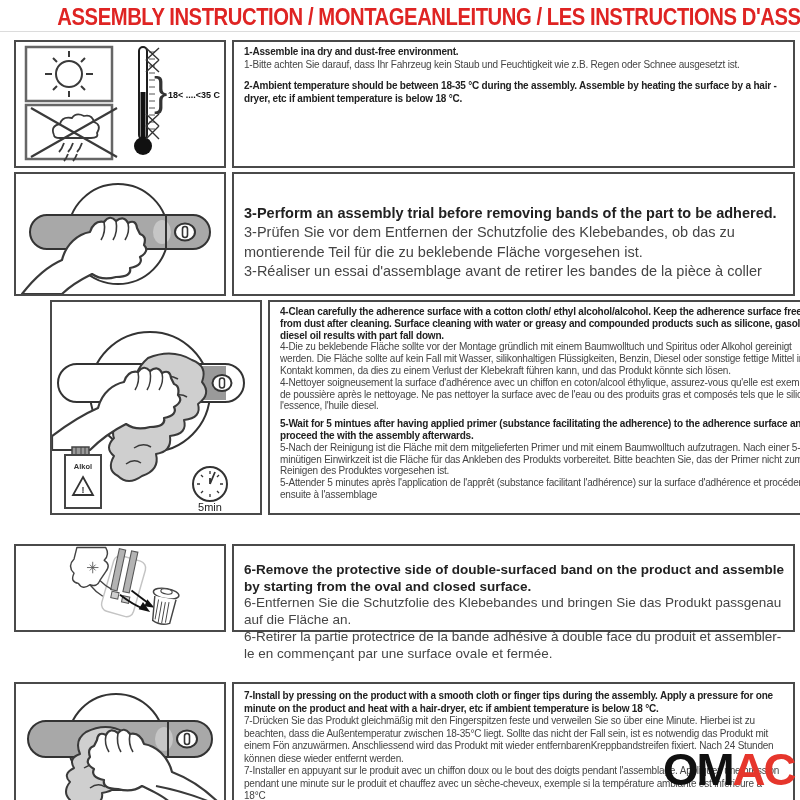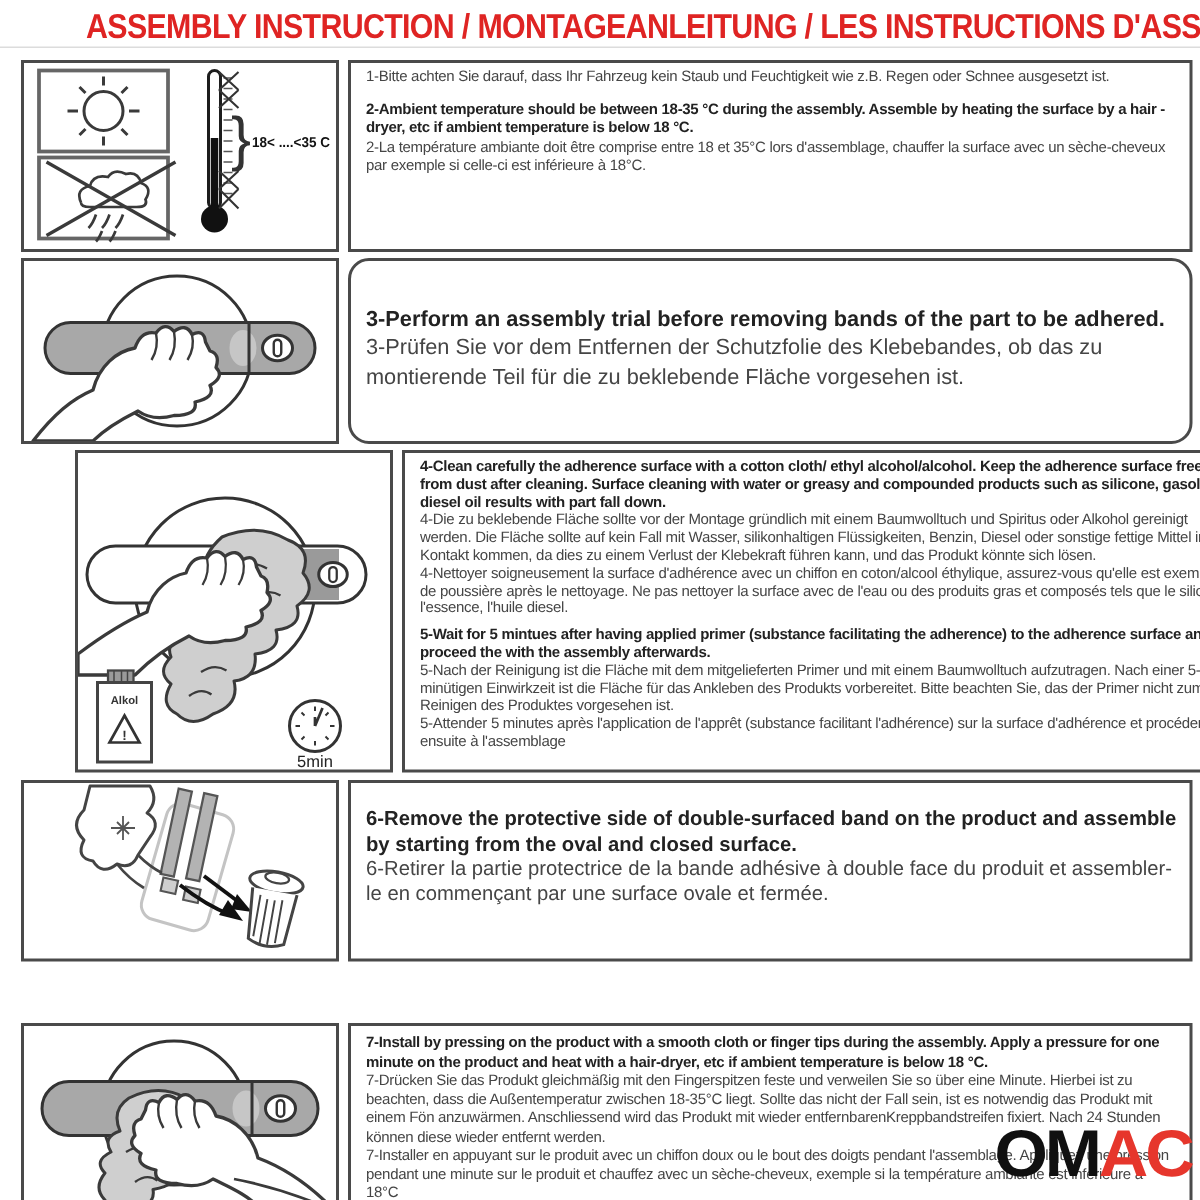--- a/index.html
+++ b/index.html
@@ -12,25 +12,25 @@
     font-weight:700;font-size:23px;letter-spacing:-0.5px;color:#DF2423;
   }
   .title > span{display:inline-block;transform:scaleX(0.88);transform-origin:center;}
   .title-rule{position:absolute;top:31px;left:0;width:800px;border-top:1px solid #dcdcdc;}
   .box{position:absolute;border:2px solid #4a4a4a;background:#fff;box-sizing:border-box;}
   .figbox{left:14px;width:212px;}
   .textbox{left:232px;width:563px;padding:4px 8px 2px 10px;}
   .r1{top:40px;height:128px;}
   .r2{top:172px;height:124px;}
   .r3{top:300px;height:215px;margin-left:36px;}
-  .r4{top:520px;height:121px;}
+  .r4{top:544px;height:88px;}
   .r5{top:682px;height:129px;}
   .small{font-size:10px;line-height:1.25;letter-spacing:-0.2px;}
   .dense{font-size:10px;line-height:1.18;letter-spacing:-0.2px;}
-  .medium{font-size:14.5px;line-height:1.34;padding-top:30px;border-radius:14px;}
+  .medium{font-size:14.5px;line-height:1.34;padding-top:30px;}
   .medlarge{font-size:13.5px;line-height:1.24;padding-top:16px;}
   .step{margin:0 0 9px 0;}
   .dense .step{margin:0 0 6px 0;}
   .step:last-child{margin-bottom:0;}
   .en{display:block;font-weight:700;color:#222;}
   .de,.fr{display:block;color:#454545;}
   .figbox svg{display:block;width:100%;height:100%;}
   .logo{
     position:absolute;right:6px;top:748px;font-weight:700;font-size:44px;
     letter-spacing:-2px;line-height:1;white-space:nowrap;
@@ -72,25 +72,25 @@
           <path d="M130 6 L143 18 M143 6 L130 18 M130 18 L143 30 M143 18 L130 30"></path>
           <path d="M130 72 L143 84 M143 72 L130 84 M130 84 L143 97 M143 84 L130 97"></path>
         </g>
         <text x="138" y="64" font-size="40" fill="#333">}</text>
         <text x="152" y="56" font-size="9.5" font-weight="bold" fill="#111" textLength="52" lengthAdjust="spacingAndGlyphs">18&lt; ....&lt;35 C</text>
       </g>
     </svg>
   </div>
   <div class="box textbox small r1">
     <p class="step">
+      <span class="en">1-Assemble ina dry and dust-free environment.</span>
       <span class="de">1-Bitte achten Sie darauf, dass Ihr Fahrzeug kein Staub und Feuchtigkeit wie z.B. Regen oder Schnee ausgesetzt ist.</span>
     </p>
     <p class="step">
       <span class="en">2-Ambient temperature should be between 18-35 °C  during the assembly. Assemble by heating the surface by a hair -dryer, etc if ambient temperature is below 18 °C.</span>
-      <span class="fr">2-La température ambiante doit être comprise entre 18 et 35°C lors d'assemblage, chauffer la surface avec un sèche-cheveux par exemple si celle-ci est inférieure à 18°C.</span>
     </p>
   </div>
 
   <div class="box figbox r2">
     <svg viewBox="0 0 208 120">
       <circle cx="102" cy="60" r="50" fill="#fff" stroke="#333" stroke-width="2"></circle>
       <g>
         <rect x="14" y="41" width="180" height="34" rx="17" fill="#a8a8a8" stroke="#333" stroke-width="2"></rect>
         <ellipse cx="146" cy="58" rx="9" ry="12" fill="#c6c6c6"></ellipse>
         <path d="M150 41 L150 75" stroke="#333" stroke-width="2"></path>
@@ -100,20 +100,21 @@
       <g>
         <path d="M6 120 C 20 102 32 92 46 86 C 50 70 62 60 74 58 Q 78 46 88 48 Q 94 40 100 47 Q 108 41 112 49 Q 120 45 121 54 L 124 60 Q 131 62 128 71 Q 134 77 124 83 Q 128 91 114 94 Q 116 103 100 103 Q 86 107 76 100 C 64 106 54 112 46 120 Z" fill="#fff" stroke="#3a3a3a" stroke-width="2.2" stroke-linejoin="round"></path>
         <path d="M88 48 Q90 58 85 66 M100 47 Q102 58 97 66 M112 49 Q114 58 109 66" fill="none" stroke="#3a3a3a" stroke-width="1.6"></path>
       </g>
     </svg>
   </div>
   <div class="box textbox medium r2">
     <p class="step">
       <span class="en">3-Perform an assembly trial before removing bands of the part to be adhered.</span>
       <span class="de">3-Prüfen Sie vor dem Entfernen der Schutzfolie des Klebebandes, ob das zu montierende Teil für die zu beklebende Fläche vorgesehen ist.</span>
+      <span class="fr">3-Réaliser un essai d'assemblage avant de retirer les bandes de la pièce à coller</span>
     </p>
   </div>
 
   <div class="box figbox r3">
     <svg viewBox="0 0 208 211">
       <circle cx="98" cy="90" r="60" fill="#fff" stroke="#333" stroke-width="2"></circle>
       <g>
         <rect x="6" y="62" width="186" height="38" rx="19" fill="#fff" stroke="#333" stroke-width="2"></rect>
         <rect x="148" y="64" width="26" height="34" fill="#9a9a9a"></rect>
         <path d="M148 62 L148 100" stroke="#333" stroke-width="2"></path>
@@ -181,20 +182,21 @@
         <ellipse cx="165" cy="66" rx="18" ry="7" fill="#fff" stroke="#444" stroke-width="2"></ellipse>
         <ellipse cx="165" cy="63" rx="8" ry="3.5" fill="#fff" stroke="#444" stroke-width="1.5"></ellipse>
         <path d="M150 72 L153 106 Q165 112 177 106 L180 72" fill="#fff" stroke="#444" stroke-width="2"></path>
         <path d="M156 76 v28 M161 78 v30 M166 78 v30 M171 77 v29" stroke="#444" stroke-width="1.3"></path>
       </g>
     </svg>
   </div>
   <div class="box textbox medlarge r4">
     <p class="step">
       <span class="en">6-Remove the protective side of double-surfaced band on the product and assemble by starting from the oval and closed surface.</span>
+      <span class="de">6-Entfernen Sie die Schutzfolie des Klebebandes und bringen Sie das Produkt passgenau auf die Fläche an.</span>
       <span class="fr">6-Retirer la partie protectrice de la bande adhésive à double face du produit et assembler-le en commençant par une surface ovale et fermée.</span>
     </p>
   </div>
 
   <div class="box figbox r5">
     <svg viewBox="0 0 208 125">
       <circle cx="100" cy="58" r="48" fill="#fff" stroke="#333" stroke-width="2"></circle>
       <g>
         <rect x="12" y="37" width="184" height="36" rx="18" fill="#a8a8a8" stroke="#333" stroke-width="2"></rect>
         <ellipse cx="148" cy="55" rx="9" ry="12" fill="#c6c6c6"></ellipse>

